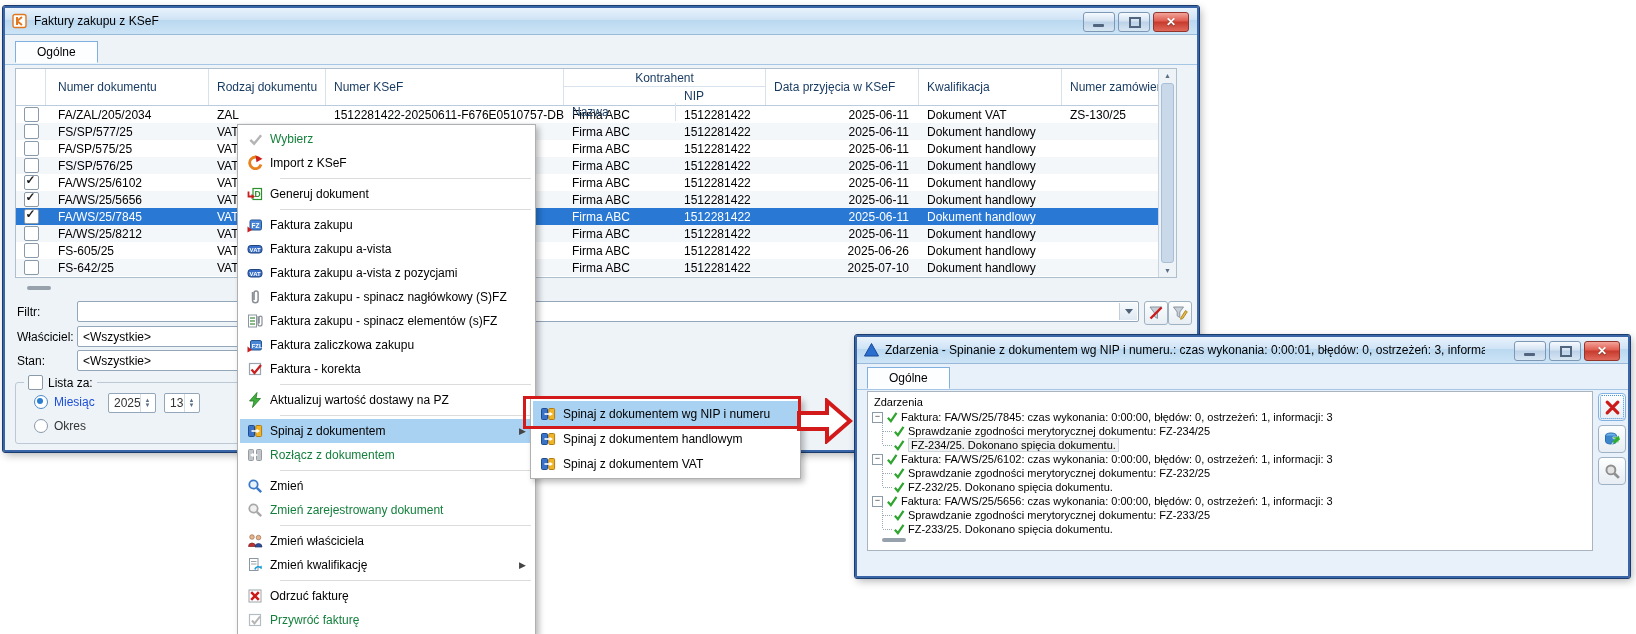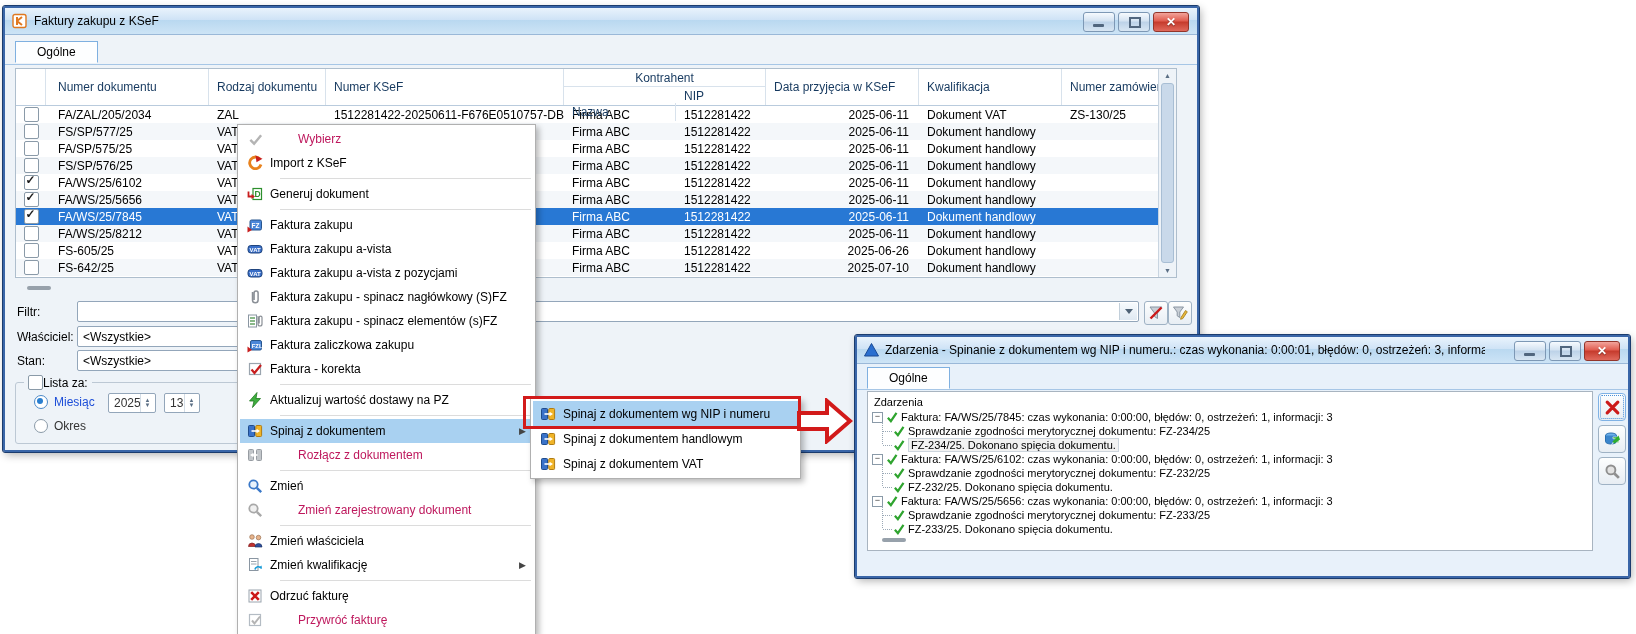--- a/index.html
+++ b/index.html
@@ -50,35 +50,35 @@
   .combo{position:absolute;height:21px;background:#fff;border:1px solid #93a6ba;border-radius:2px;
          font-size:12px;display:flex;align-items:center;padding-left:5px;box-sizing:border-box;}
   .combo .arr{position:absolute;right:1px;top:1px;bottom:1px;width:17px;
          background:linear-gradient(#f6fafd,#dfe9f2);border-left:1px solid #c2cfda;
          display:flex;align-items:center;justify-content:center;}
   .combo .arr::after{content:"";border:4px solid transparent;border-top:5px solid #4e6276;margin-top:4px;}
   .fbtn{position:absolute;width:22px;height:22px;border:1px solid #9fb2c4;border-radius:3px;
         background:linear-gradient(#fdfefe,#e8eef4);display:flex;align-items:center;justify-content:center;}
   .gbox{position:absolute;border:1px solid #bcc8d4;border-radius:3px;}
   .gleg{position:absolute;top:-8px;left:8px;background:#eef3f8;padding:0 4px;font-size:12px;
-        display:flex;align-items:center;}
+        display:flex;align-items:center;gap:5px;}
   .radio{width:12px;height:12px;border:1px solid #8a9aa8;border-radius:50%;background:#fff;position:relative;}
   .radio.on{border-color:#4c89c8;}
   .radio.on::after{content:"";position:absolute;left:2px;top:2px;width:6px;height:6px;border-radius:50%;background:#2a7fd0;}
   .spin{position:absolute;height:20px;background:#fff;border:1px solid #93a6ba;border-radius:2px;
         font-size:12px;display:flex;align-items:center;padding-left:5px;box-sizing:border-box;color:#333;}
   .spin .ud{position:absolute;right:1px;top:0;bottom:0;width:13px;display:flex;flex-direction:column;
         align-items:center;justify-content:center;font-size:6px;color:#5a6e84;line-height:5px;
         border-left:1px solid #d4dde6;}
   
   .menu{position:absolute;background:#fff;border:1px solid #b0b0b0;box-shadow:3px 3px 6px rgba(0,0,0,.28);
         padding:2px;z-index:50;}
   .mi{height:24px;display:flex;align-items:center;font-size:12px;position:relative;}
   .mi .mic{width:30px;display:flex;align-items:center;justify-content:center;flex:0 0 30px;}
-  .mi.dis{color:#be185d;gap:28px;}
+  .mi.dis{color:#15803d;}
   .mi.hl{background:#a9d1f1;}
   .mi .sub{position:absolute;right:7px;font-size:9px;color:#444;}
   .msep{height:1px;background:#dcdcdc;margin:3px 2px 3px 40px;}
   
   .redbox{position:absolute;border:3px solid #d21a1a;z-index:60;}
   
   .panel{position:absolute;background:#fff;border:1px solid #a8b4c0;}
   .ew-title-icon{margin-left:7px;display:flex;}
   .tree{font-size:11px;position:relative;}
   .trow{display:flex;align-items:center;height:14px;white-space:nowrap;}

